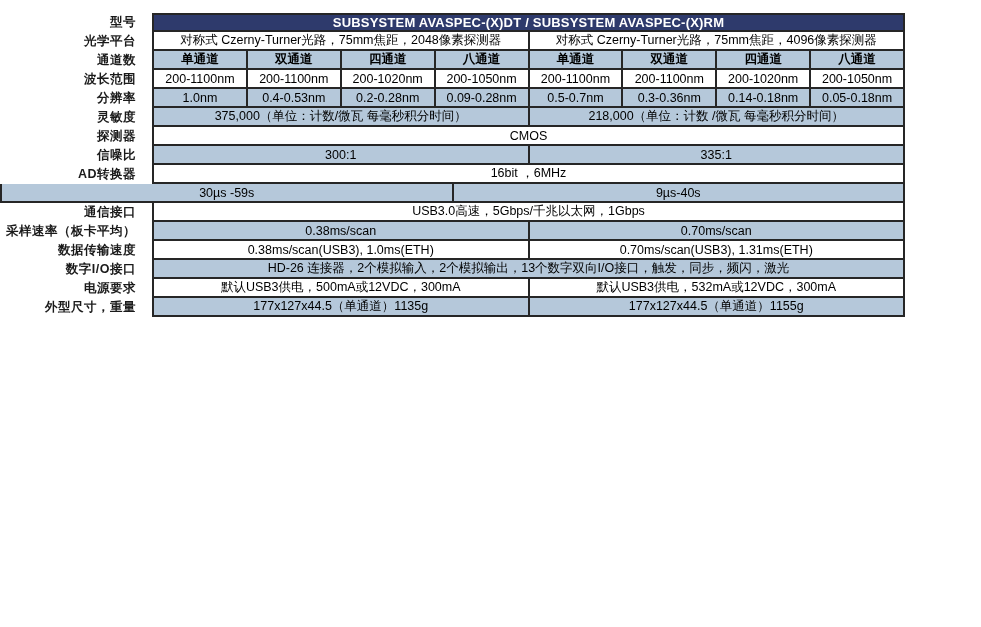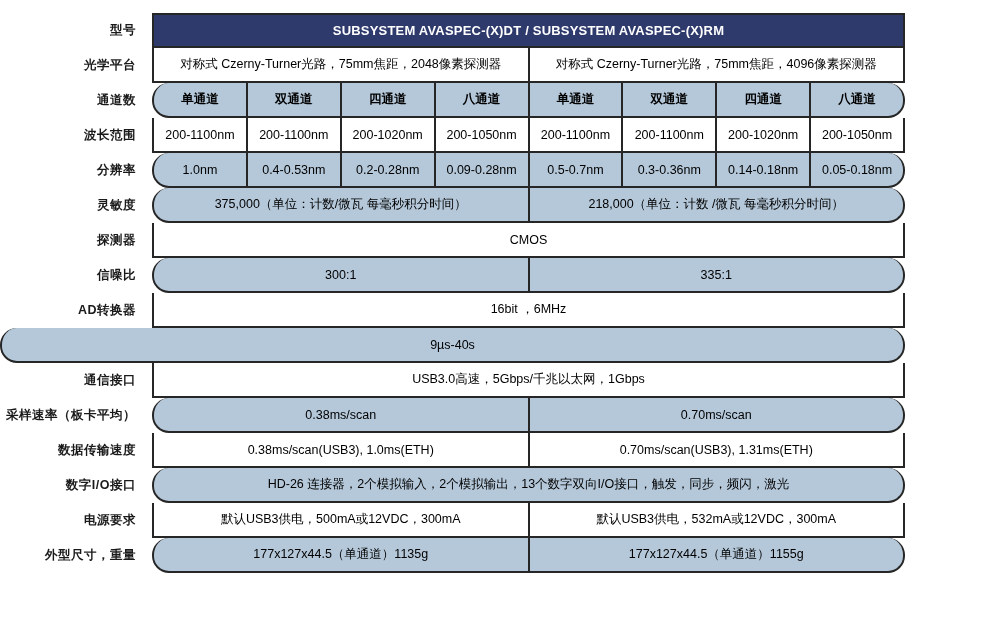--- a/index.html
+++ b/index.html
@@ -10,40 +10,40 @@
     --label-text:#1a1a1a;
     --header-text:#ffffff;
   }
   html,body{margin:0;padding:0;}
   body{
     width:981px;height:627px;background:#ffffff;overflow:hidden;
     font-family:"Liberation Sans","DejaVu Sans",sans-serif;
     -webkit-font-smoothing:antialiased;
   }
   .sheet{position:absolute;left:0;top:13px;width:905px;}
-  .r{display:flex;align-items:stretch;height:35px;}
+  .r{display:flex;align-items:stretch;height:19px;}
   .lab{
     width:152px;flex:0 0 152px;display:flex;align-items:center;justify-content:flex-end;
     padding-right:16px;box-sizing:border-box;
     font-size:12.5px;font-weight:bold;color:var(--label-text);
     letter-spacing:.5px;white-space:nowrap;
   }
   .cells{
     flex:1;display:flex;align-items:stretch;
     border:2px solid var(--border);border-top:none;box-sizing:border-box;
   }
   .r:first-child .cells{border-top:2px solid var(--border);justify-content:center;}
   .cell{
     flex:1;display:flex;align-items:center;justify-content:center;
     font-size:12.5px;color:#000000;text-align:center;white-space:nowrap;overflow:hidden;
   }
   .cell + .cell{border-left:2px solid var(--border);text-align:center;}
   .cells.navy{background:var(--navy);}
   .cells.navy .cell{color:var(--header-text);font-weight:bold;font-size:13px;letter-spacing:.2px;}
-  .cells.blue{background:var(--light-blue);border-radius:17px;}
+  .cells.blue{background:var(--light-blue);}
   .cells.white{background:var(--white);}
   .cells.boldcells .cell{font-weight:bold;}
 </style>
 </head>
 <body>
 
 <div class="sheet">
 
   <div class="r">
     <div class="lab">型号</div>
@@ -128,20 +128,21 @@
 
   <div class="r">
     <div class="lab">AD转换器</div>
     <div class="cells white">
       <div class="cell">16bit ，6MHz</div>
     </div>
   </div>
 
   <div class="r">
     <div class="cells blue">
+      <div class="cell">30µs -59s</div>
       <div class="cell">9µs-40s</div>
     </div>
   </div>
 
   <div class="r">
     <div class="lab">通信接口</div>
     <div class="cells white">
       <div class="cell">USB3.0高速，5Gbps/千兆以太网，1Gbps</div>
     </div>
   </div>

